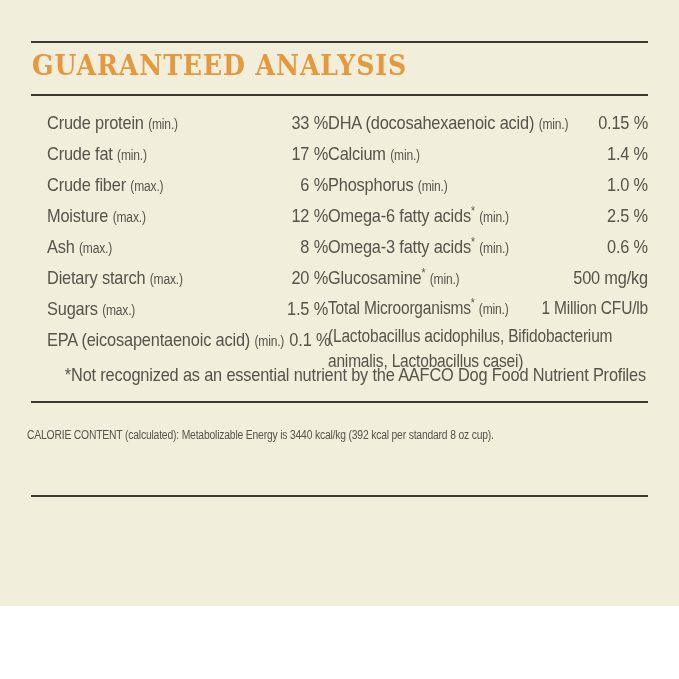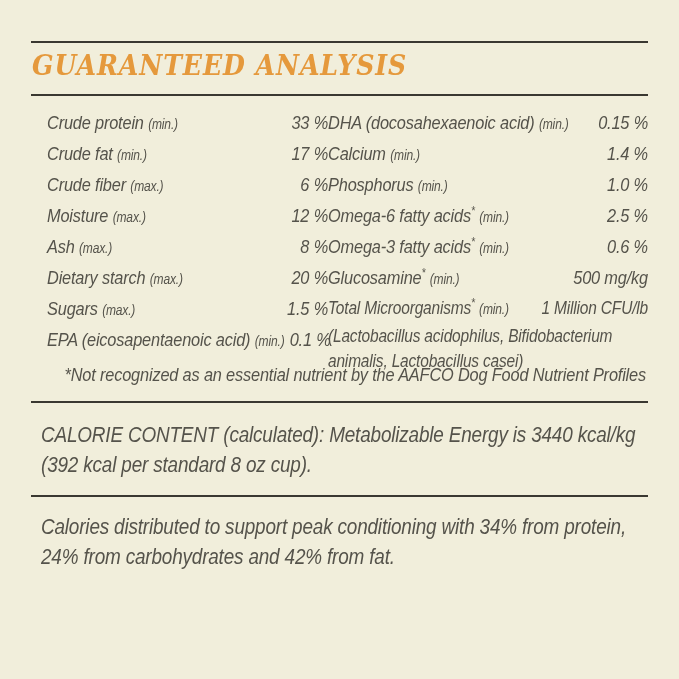--- a/index.html
+++ b/index.html
@@ -1,23 +1,22 @@
 <!DOCTYPE html>
 <html><head>
 <meta charset="utf-8">
 <style>
   html,body{margin:0;padding:0;background:#ffffff;}
   .page{
     position:relative;
-    width:679px;height:679px;
+    width:679px;height:606px;
     background:#F1EEDB;
     font-family:"Liberation Sans",sans-serif;
     color:#55534B;
     overflow:hidden;
-    font-style:italic;
   }
   .rule{
     position:absolute;left:31px;right:31px;height:2px;
     background:#3A3831;
   }
   .rule-thin{height:2px;}
   .heading{
     position:absolute;left:32px;top:49px;
     font-family:"DejaVu Serif",serif;
     font-weight:bold;
@@ -51,22 +50,22 @@
   .val{padding-left:6px;}
   .micro-row{font-size:18px;line-height:26px;}
   .micro-note{
     font-size:18px;line-height:25px;white-space:normal;
   }
   .footnote{
     position:absolute;left:33px;top:360px;width:613px;
     font-size:19px;line-height:30px;white-space:nowrap;text-align:right;
   }
   .para{
-    position:absolute;left:41px;width:613px;
-    font-size:22px;line-height:30px;
+    position:absolute;left:27px;width:613px;
+    font-size:12px;line-height:30px;
   }
   #calorie-content{top:420px;}
   #calorie-distribution{top:512px;}
 </style>
 </head>
 <body>
 
 <div class="page">
 
   <div class="rule" style="top:41px"></div>
@@ -154,17 +153,14 @@
   </div>
 
   <div class="rule rule-thin" style="top:401px"></div>
 
   <div class="para" id="calorie-content">
     <div class="cx">CALORIE CONTENT (calculated): Metabolizable Energy is 3440 kcal/kg (392 kcal per standard 8 oz cup).</div>
   </div>
 
   <div class="rule rule-thin" style="top:495px"></div>
 
-  <div class="para" id="calorie-distribution">
-    <div class="cx">Calories distributed to support peak conditioning with 34% from protein, 24% from carbohydrates and 42% from fat.</div>
-  </div>
 
 </div>
 
 </body></html>

